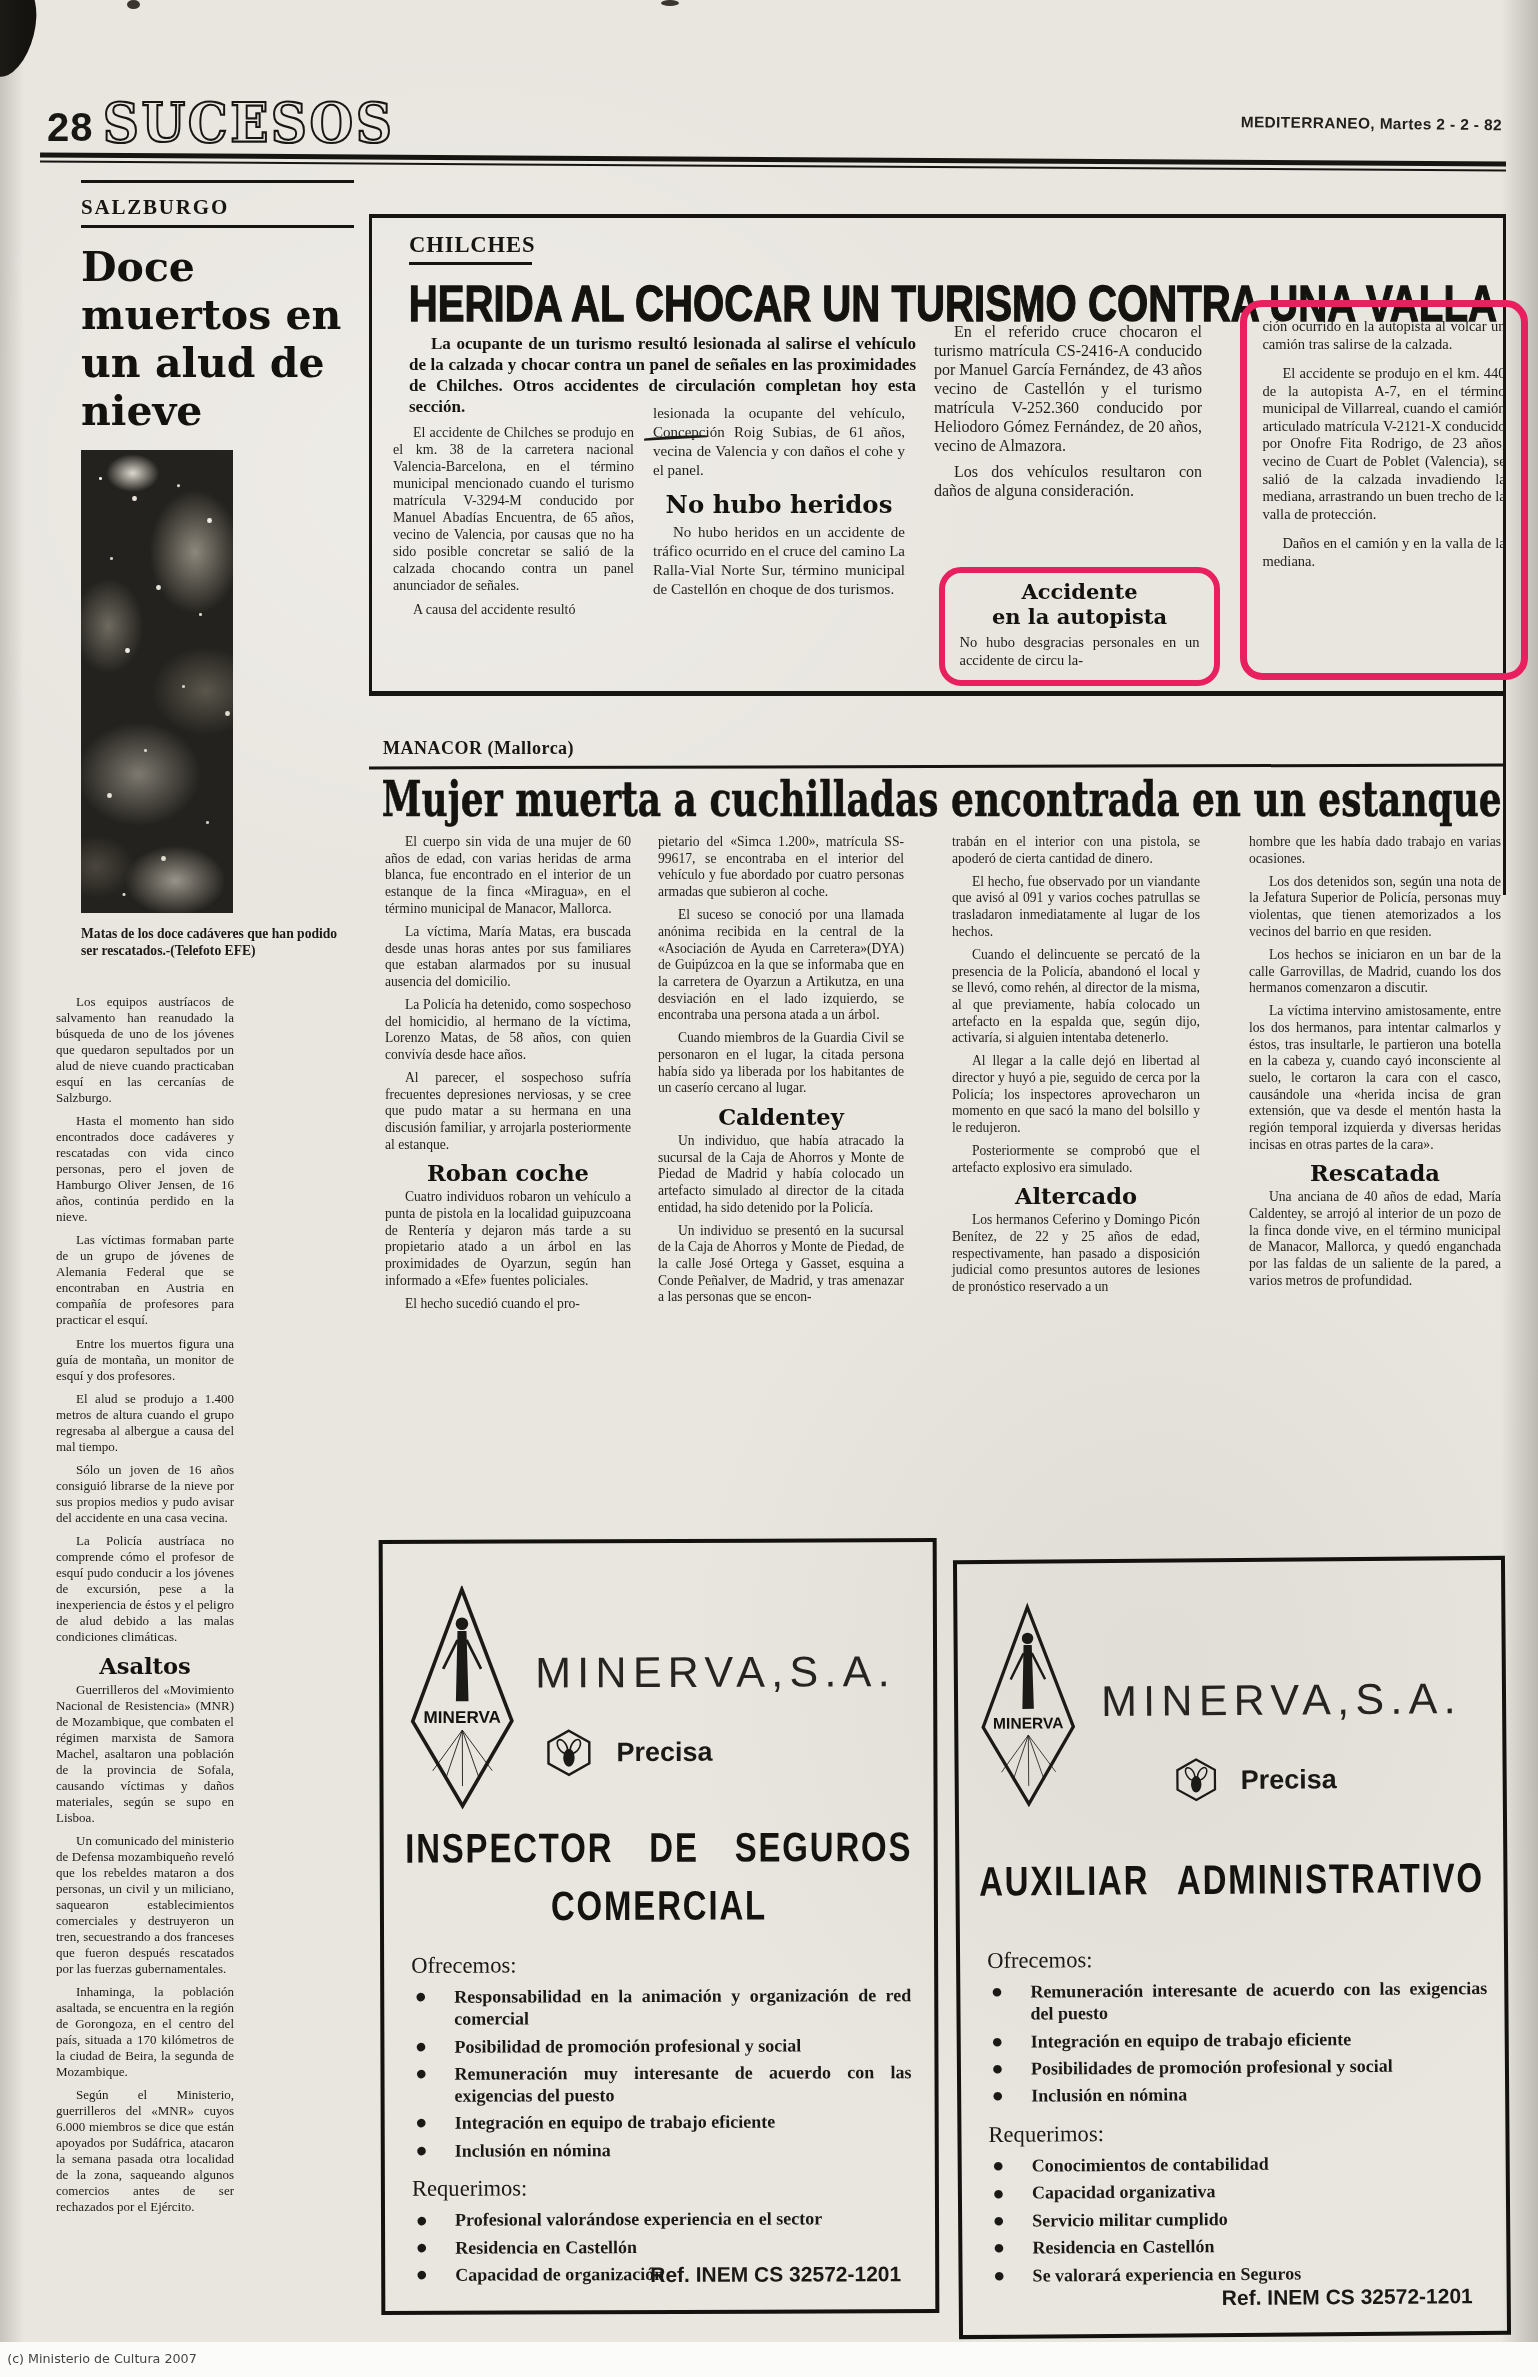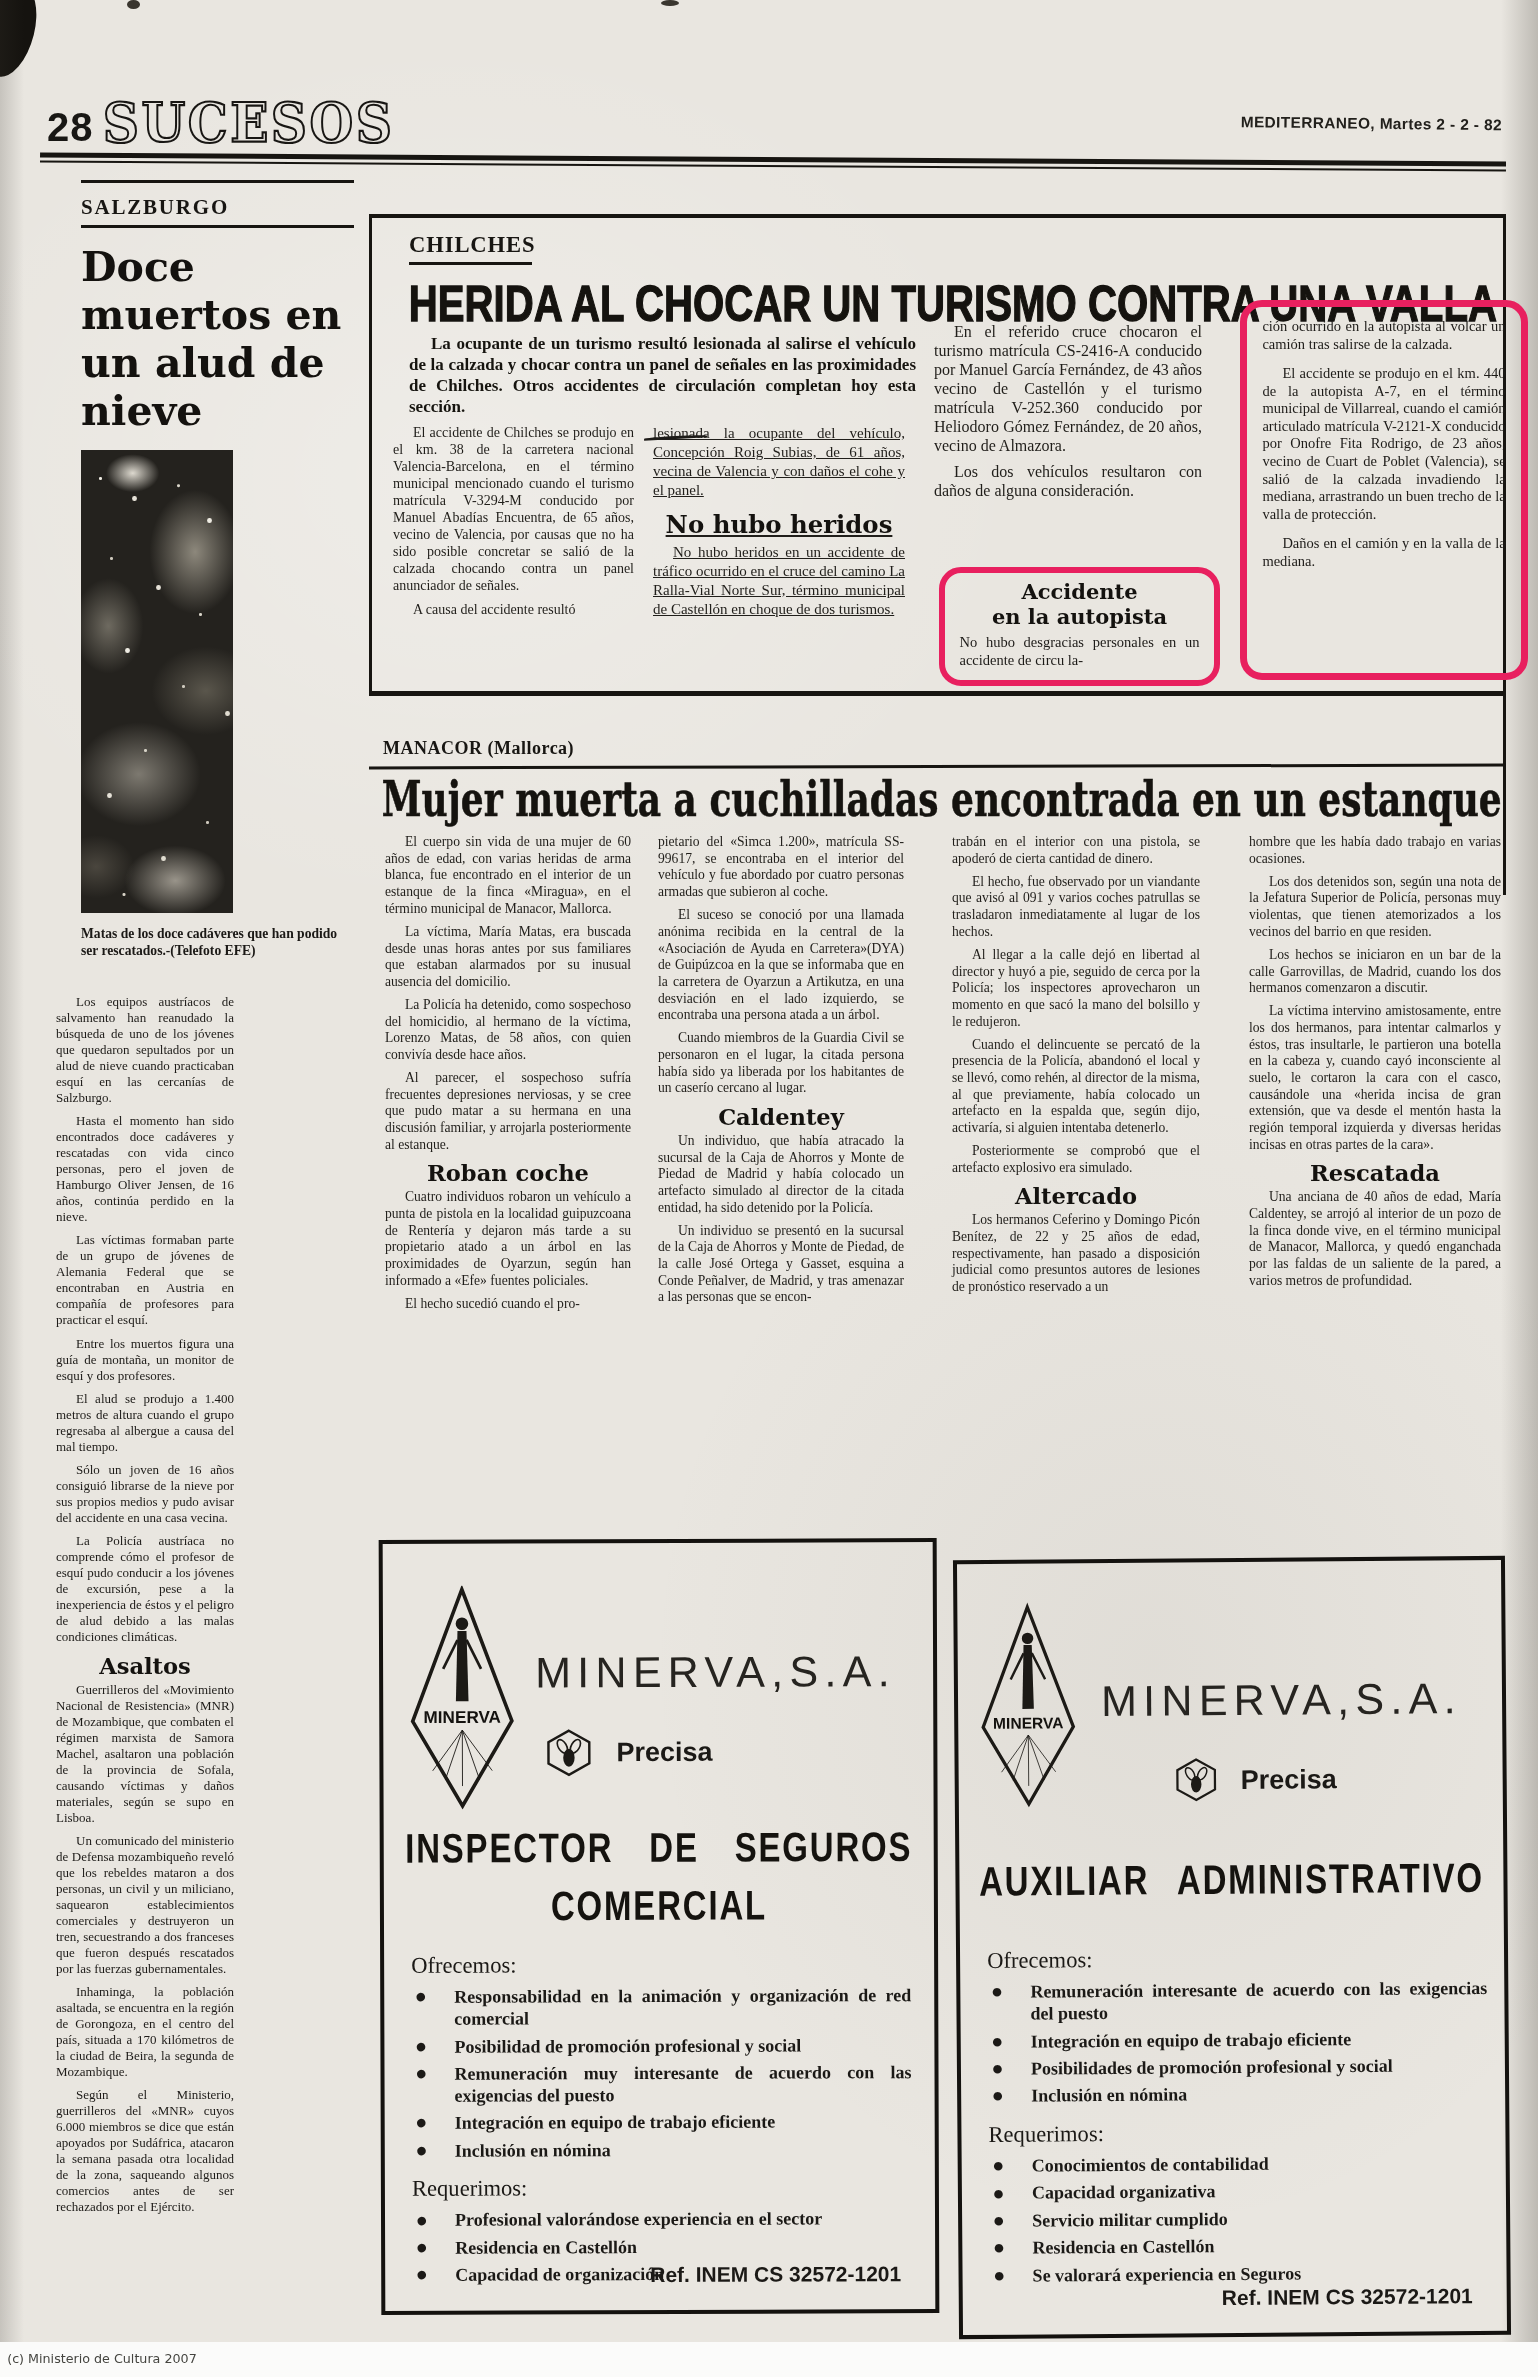--- a/index.html
+++ b/index.html
@@ -63,21 +63,21 @@
   .cont .para:first-child{text-indent:0;}
   .ncol{position:absolute;color:#201e1a;}
 
   
   .chil-kicker{position:absolute;left:409px;top:232px;font-weight:bold;font-size:22.6px;letter-spacing:0.9px;color:#181613;}
   .chil-headline{position:absolute;left:407px;top:274px;}
   .chil-lede{position:absolute;left:409px;top:333px;width:507px;font-weight:bold;font-size:17px;line-height:21px;text-align:justify;color:#16140f;}
   .chil-lede .para{margin:0;text-indent:22px;}
   .lede-dash{position:absolute;left:644px;top:436px;width:63px;height:2.7px;background:#1d1b18;border-radius:50% 50% 0 0;transform:rotate(-3deg);}
   .chil-col1{left:393px;top:424px;width:241px;font-size:14px;line-height:17px;}
-  .chil-col2{left:653px;top:424px;width:252px;font-size:15px;line-height:19px;text-decoration:underline;}
+  .chil-col2{left:653px;top:404px;width:252px;font-size:15px;line-height:19px;}
   .chil-col2 .subhead{font-size:24.4px;margin:14.5px 0 9px;}
   .chil-col3{left:934px;top:322px;width:268px;font-size:16px;line-height:19px;}
   .pinkbox{position:absolute;border:6.3px solid #e8205f;border-radius:22px;background:rgba(233,230,224,.0);}
   .pb-small{left:939px;top:567px;width:281px;height:119px;padding:7.2px 14.5px 5.4px;box-sizing:border-box;}
   .pb-small .title{text-align:center;font-family:"DejaVu Serif", serif;font-weight:bold;font-size:21px;line-height:24.4px;color:#14120f;}
   .pb-small .txt{margin-top:3.6px;font-size:14.5px;line-height:18px;text-align:justify;}
   .pb-large{left:1224px;top:300px;width:288px;height:380px;border-width:7.2px;padding:11px 15.4px;box-sizing:border-box;font-size:14.5px;line-height:17.6px;margin-left:16px;}
   .pb-large .para{margin-bottom:11.8px;}
 
   
@@ -220,22 +220,22 @@
       <p class="para">pietario del «Simca 1.200», matrícula SS-99617, se encontraba en el interior del vehículo y fue abordado por cuatro personas armadas que subieron al coche.</p>
       <p class="para">El suceso se conoció por una llamada anónima recibida en la central de la «Asociación de Ayuda en Carretera»(DYA) de Guipúzcoa en la que se informaba que en la carretera de Oyarzun a Artikutza, en una desviación en el lado izquierdo, se encontraba una persona atada a un árbol.</p>
       <p class="para">Cuando miembros de la Guardia Civil se personaron en el lugar, la citada persona había sido ya liberada por los habitantes de un caserío cercano al lugar.</p>
       <h4 class="subhead">Caldentey</h4>
       <p class="para">Un individuo, que había atracado la sucursal de la Caja de Ahorros y Monte de Piedad de Madrid y había colocado un artefacto simulado al director de la citada entidad, ha sido detenido por la Policía.</p>
       <p class="para">Un individuo se presentó en la sucursal de la Caja de Ahorros y Monte de Piedad, de la calle José Ortega y Gasset, esquina a Conde Peñalver, de Madrid, y tras amenazar a las personas que se encon-</p>
     </div>
   <div class="ncol man-col man-c3 cont">
       <p class="para">trabán en el interior con una pistola, se apoderó de cierta cantidad de dinero.</p>
       <p class="para">El hecho, fue observado por un viandante que avisó al 091 y varios coches patrullas se trasladaron inmediatamente al lugar de los hechos.</p>
+      <p class="para">Cuando el delincuente se percató de la presencia de la Policía, abandonó el local y se llevó, como rehén, al director de la misma, al que previamente, había colocado un artefacto en la espalda que, según dijo, activaría, si alguien intentaba detenerlo.</p>
       <p class="para">Al llegar a la calle dejó en libertad al director y huyó a pie, seguido de cerca por la Policía; los inspectores aprovecharon un momento en que sacó la mano del bolsillo y le redujeron.</p>
-      <p class="para">Cuando el delincuente se percató de la presencia de la Policía, abandonó el local y se llevó, como rehén, al director de la misma, al que previamente, había colocado un artefacto en la espalda que, según dijo, activaría, si alguien intentaba detenerlo.</p>
       <p class="para">Posteriormente se comprobó que el artefacto explosivo era simulado.</p>
       <h4 class="subhead">Altercado</h4>
       <p class="para">Los hermanos Ceferino y Domingo Picón Benítez, de 22 y 25 años de edad, respectivamente, han pasado a disposición judicial como presuntos autores de lesiones de pronóstico reservado a un</p>
     </div>
   <div class="ncol man-col man-c4 cont">
       <p class="para">hombre que les había dado trabajo en varias ocasiones.</p>
       <p class="para">Los dos detenidos son, según una nota de la Jefatura Superior de Policía, personas muy violentas, que tienen atemorizados a los vecinos del barrio en que residen.</p>
       <p class="para">Los hechos se iniciaron en un bar de la calle Garrovillas, de Madrid, cuando los dos hermanos comenzaron a discutir.</p>
       <p class="para">La víctima intervino amistosamente, entre los dos hermanos, para intentar calmarlos y éstos, tras insultarle, le partieron una botella en la cabeza y, cuando cayó inconsciente al suelo, le cortaron la cara con el casco, causándole una «herida incisa de gran extensión, que va desde el mentón hasta la región temporal izquierda y diversas heridas incisas en otras partes de la cara».</p>
       <h4 class="subhead">Rescatada</h4>

